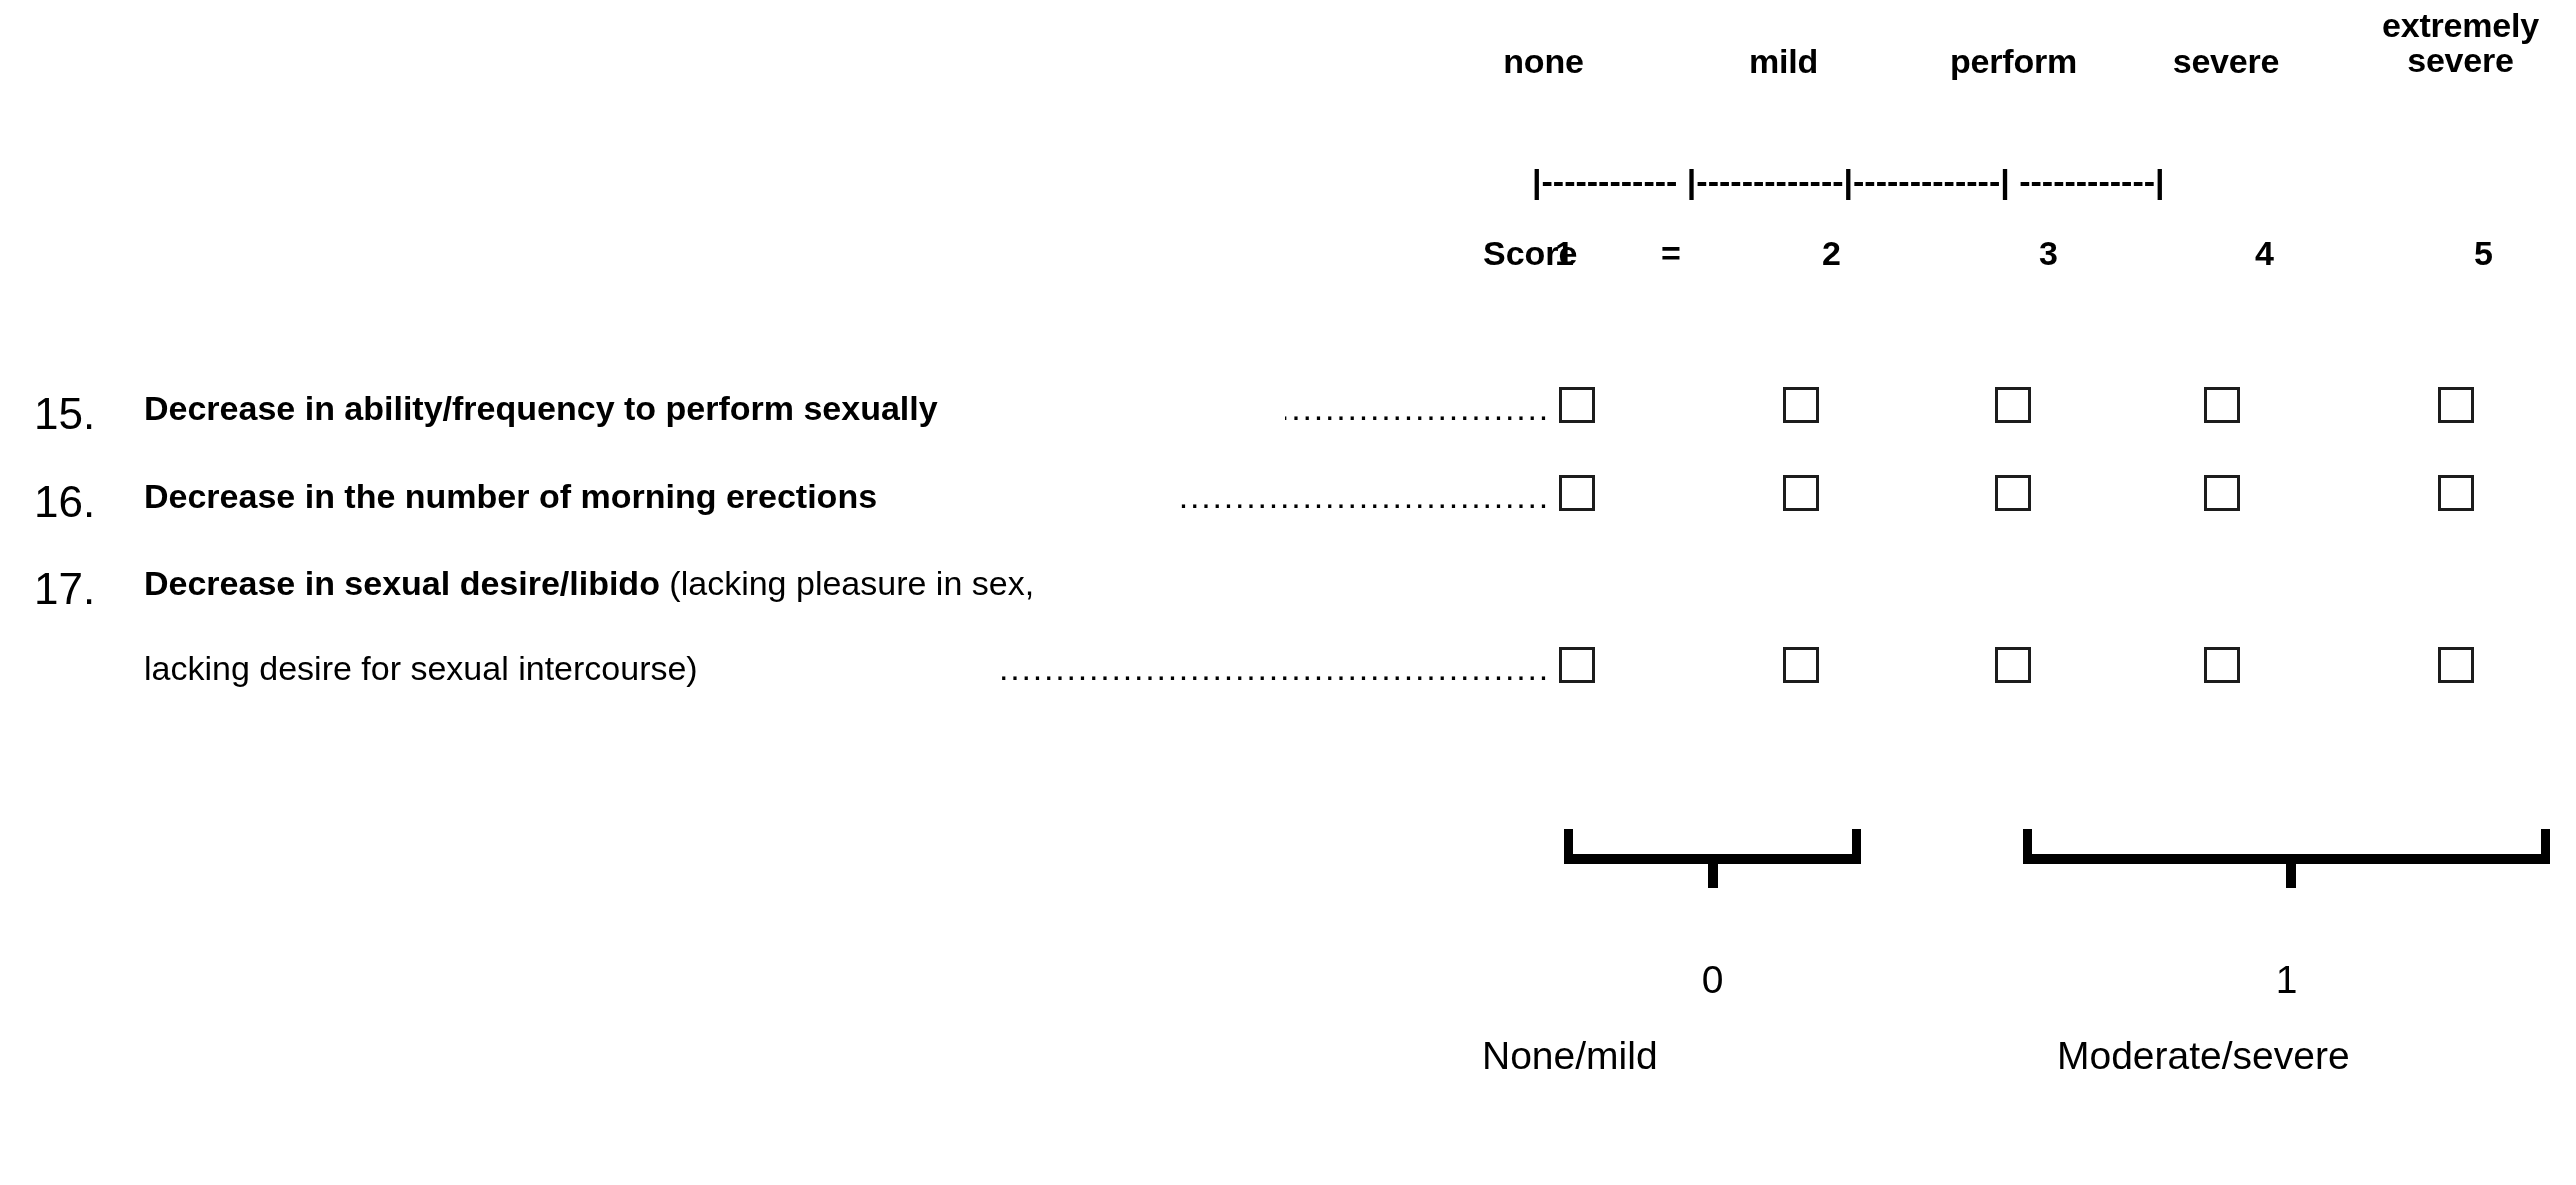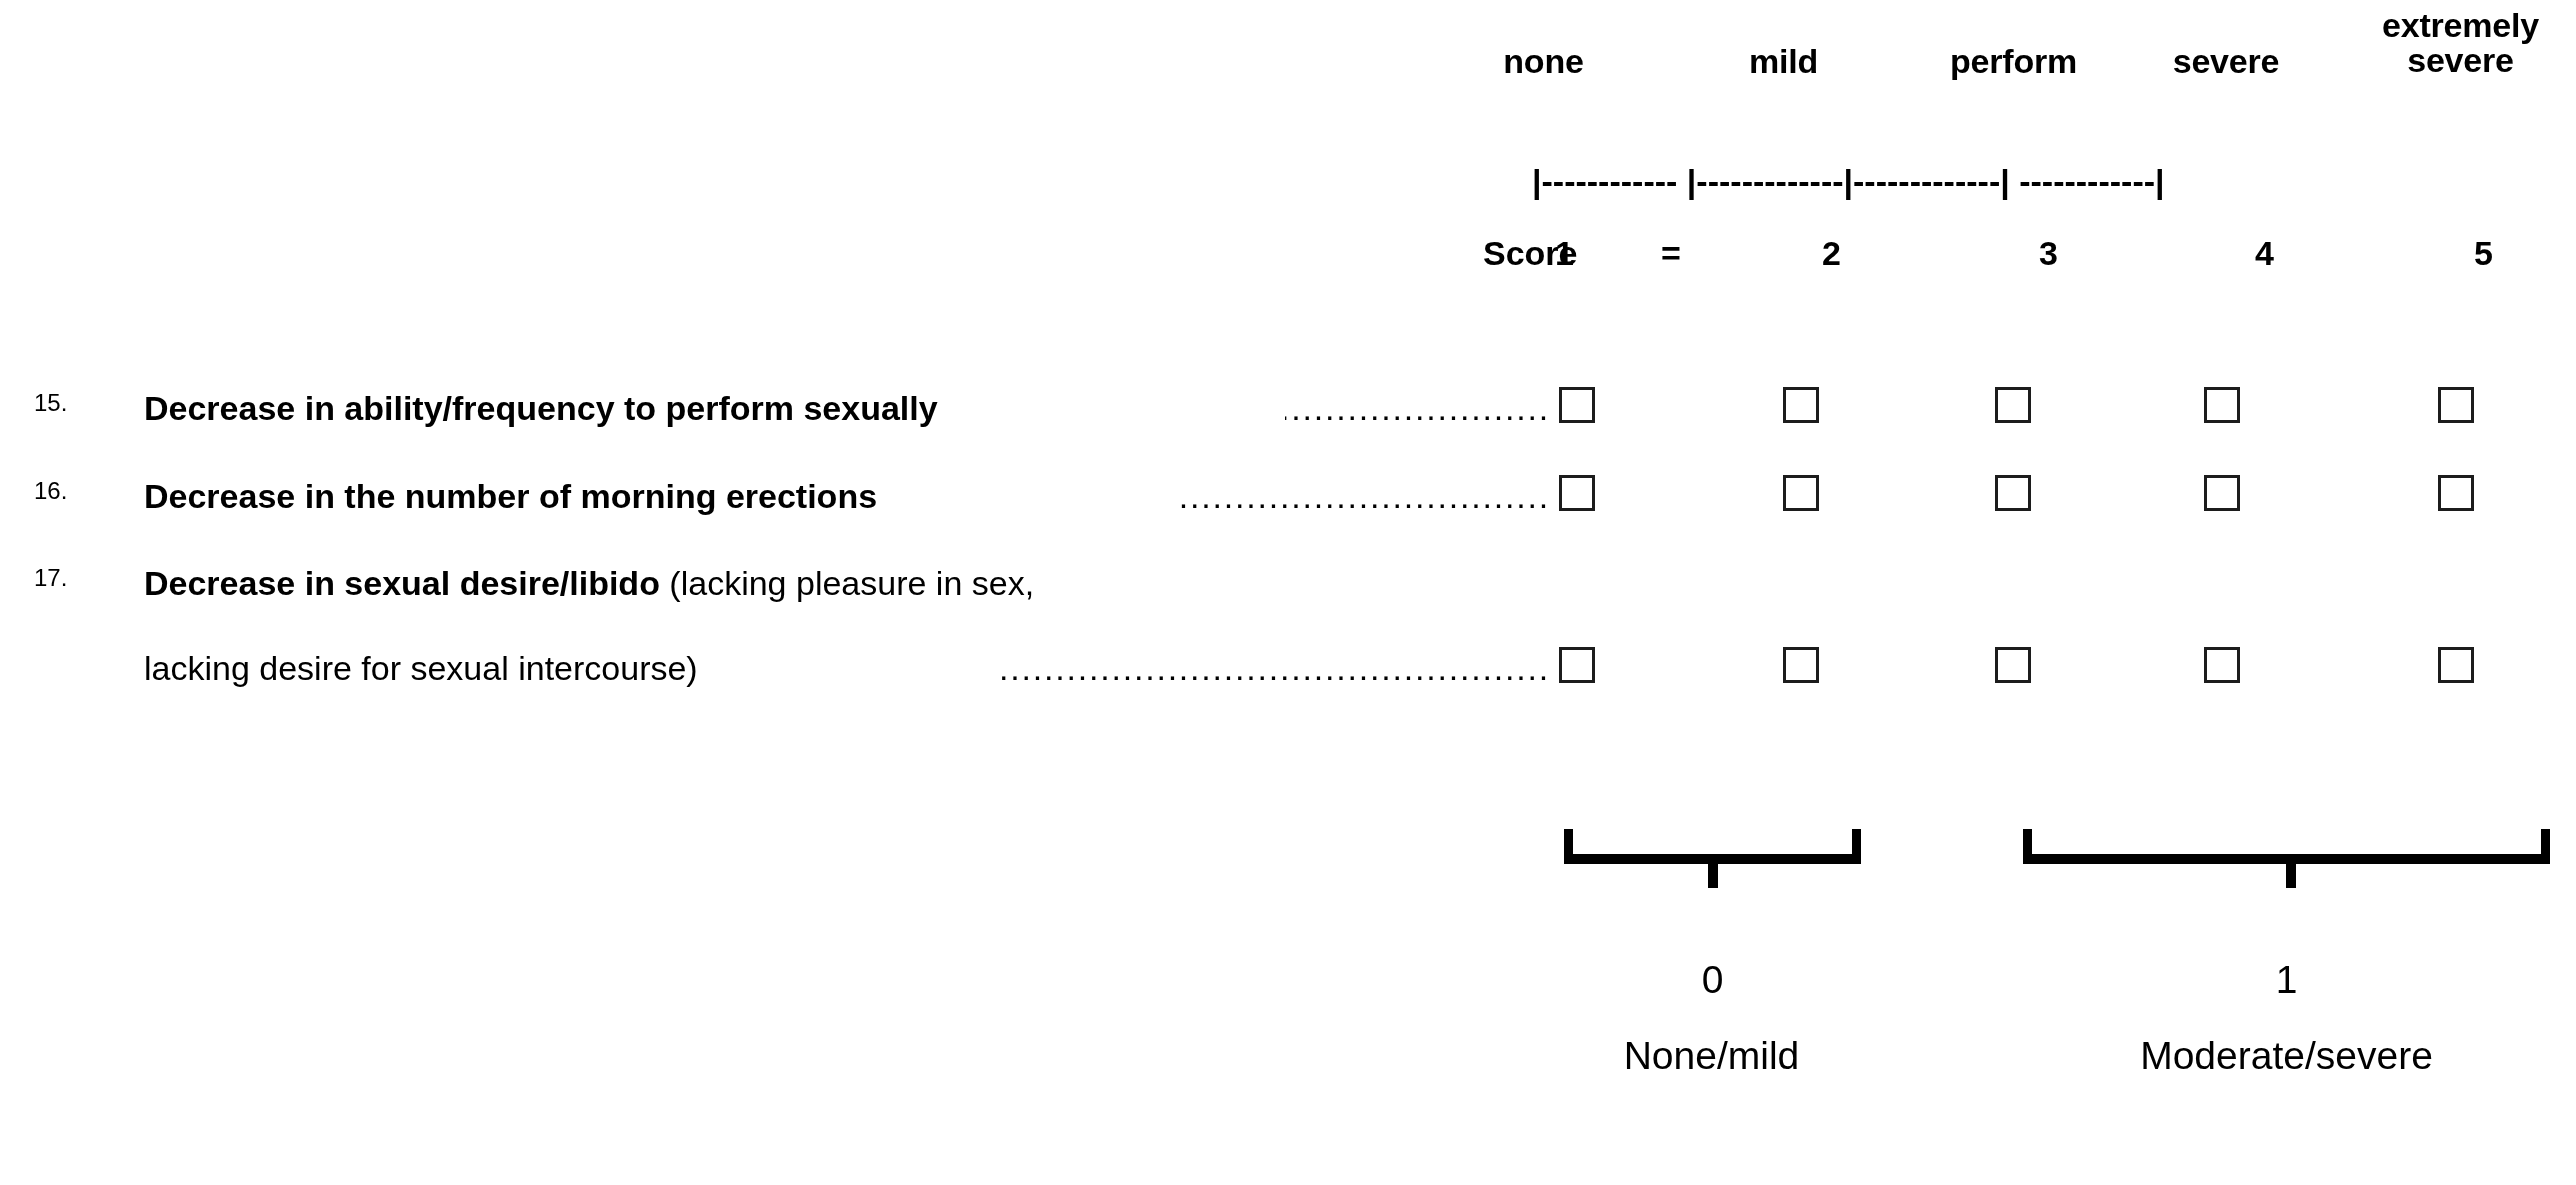--- a/index.html
+++ b/index.html
@@ -97,21 +97,21 @@
     width: 2576px;
   }
 
   .q-row {
     position: relative;
     height: 44px;
   }
   .q-num {
     position: absolute;
     left: 34px;
-    font-size: 24px;
+    font-size: 44px;
     font-weight: normal;
     color: #000;
   }
   .q-text {
     position: absolute;
     left: 144px;
     font-size: 34px;
     color: #000;
     white-space: nowrap;
   }
@@ -175,21 +175,20 @@
 
   .grp-code {
     position: absolute;
     font-size: 39px;
     text-align: center;
     color: #000;
   }
   .grp-desc {
     position: absolute;
     font-size: 39px;
-    text-align: center;
     color: #000;
     line-height: 1.22;
   }
   .grp-desc span { display: block; white-space: nowrap; }
 </style>
 </head>
 <body>
 
 <div class="page">
 

